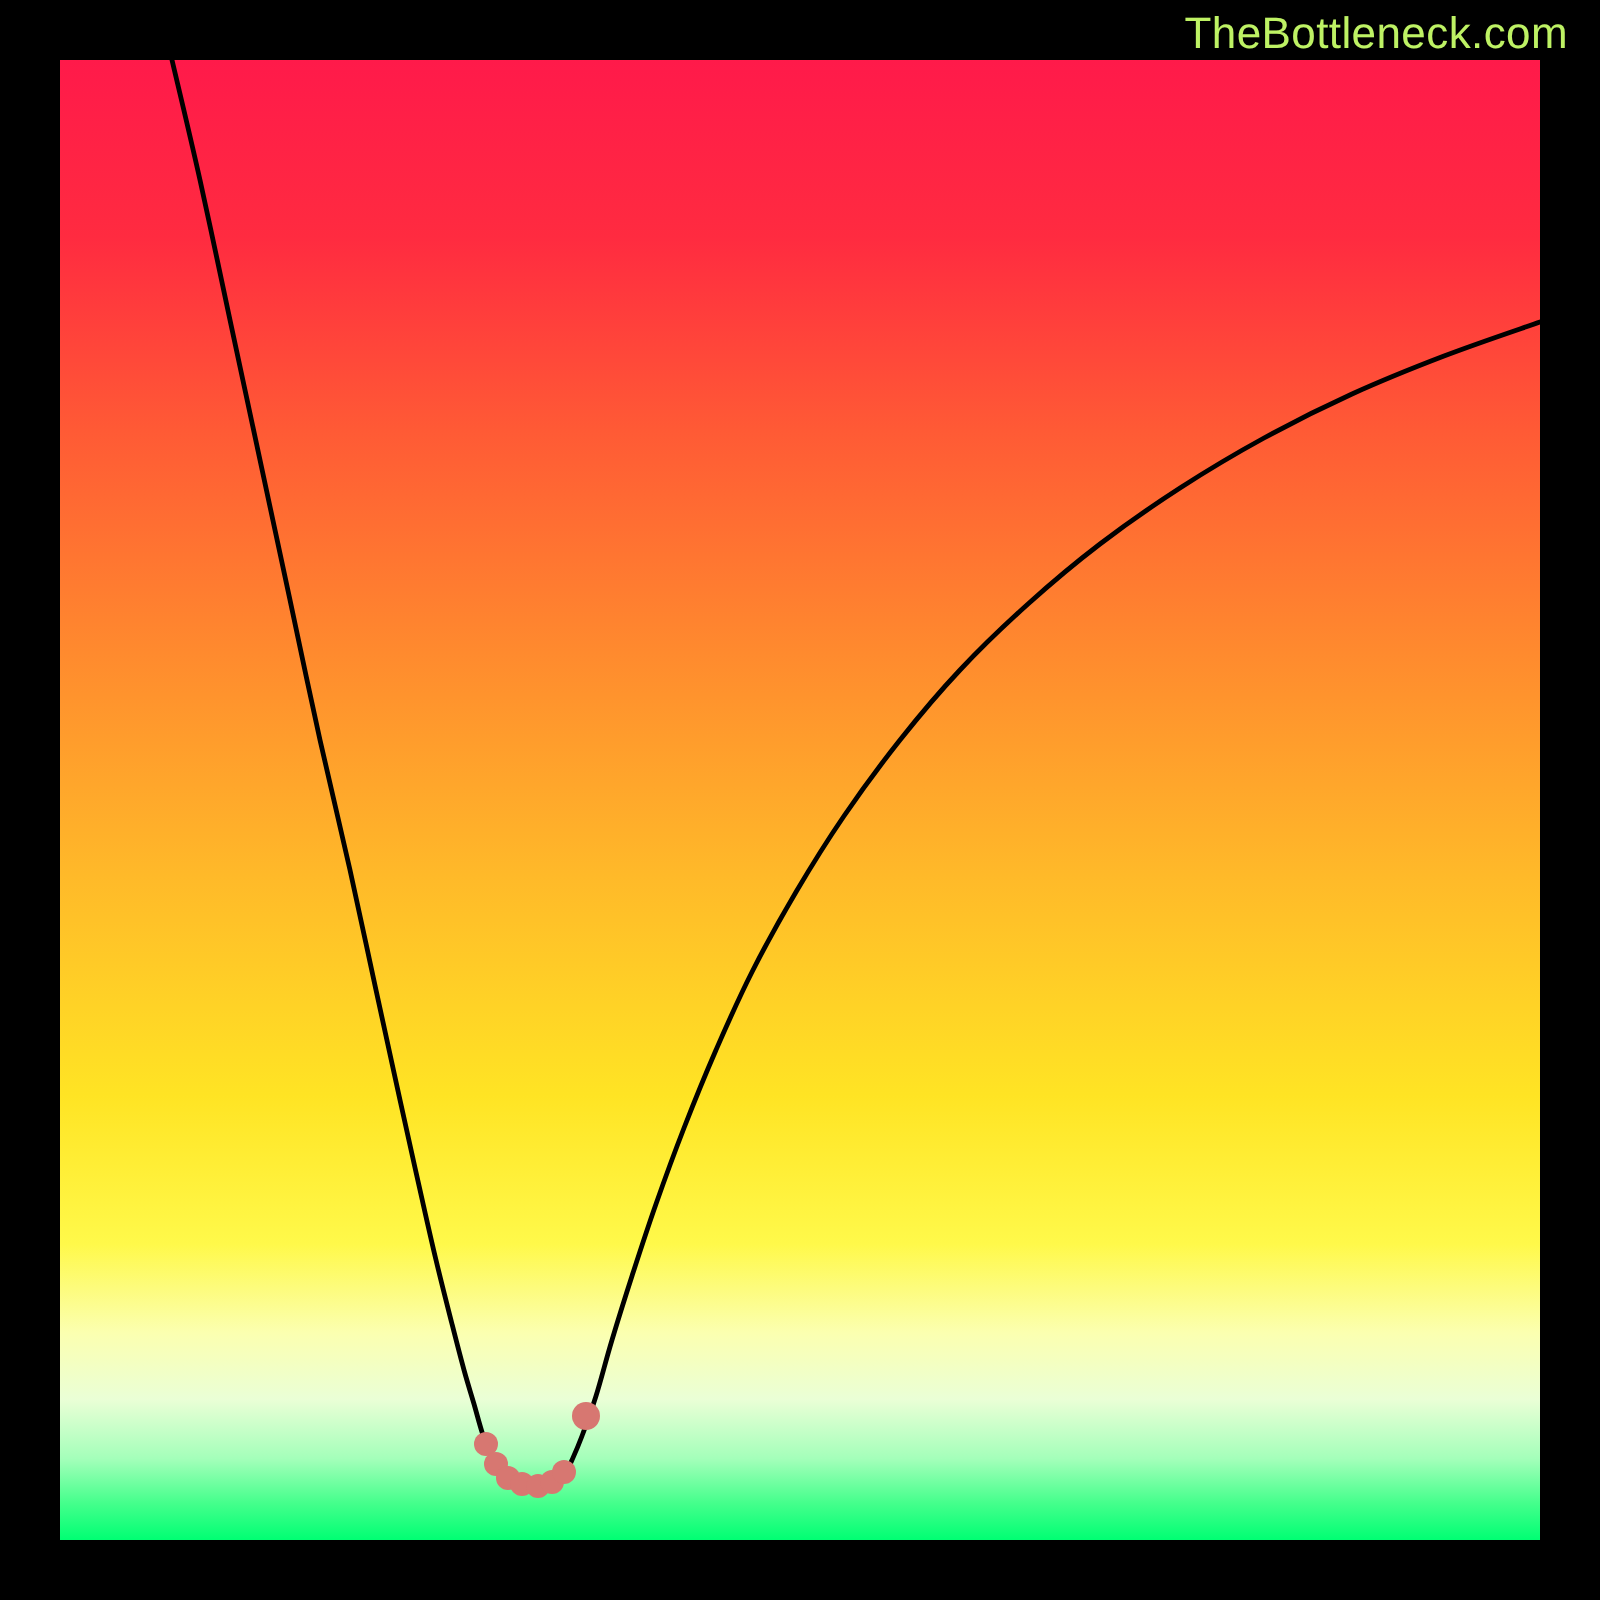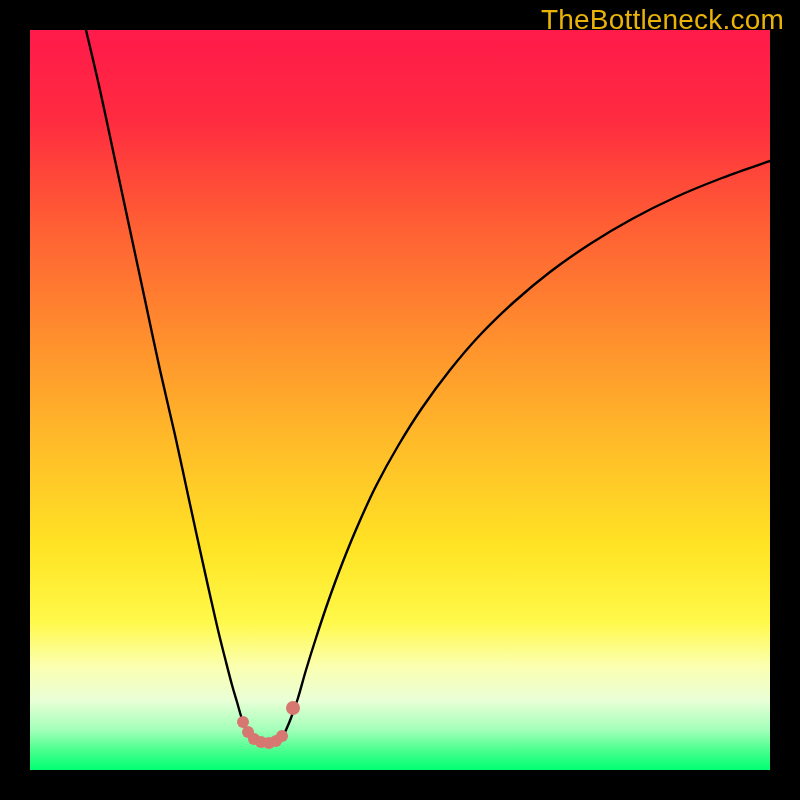--- a/index.html
+++ b/index.html
@@ -23,22 +23,22 @@
     position: absolute;
     left: 0;
     top: 0;
     width: 100%;
     height: 100%;
   }
   .watermark {
     position: absolute;
     top: 4px;
     right: 16px;
-    color: #eab308;
-    font-size: 28px;
+    color: #bef264;
+    font-size: 22px;
     font-weight: 500;
     letter-spacing: 0.2px;
     user-select: none;
   }
   svg.curves {
     position: absolute;
     left: 0;
     top: 0;
     width: 100%;
     height: 100%;

